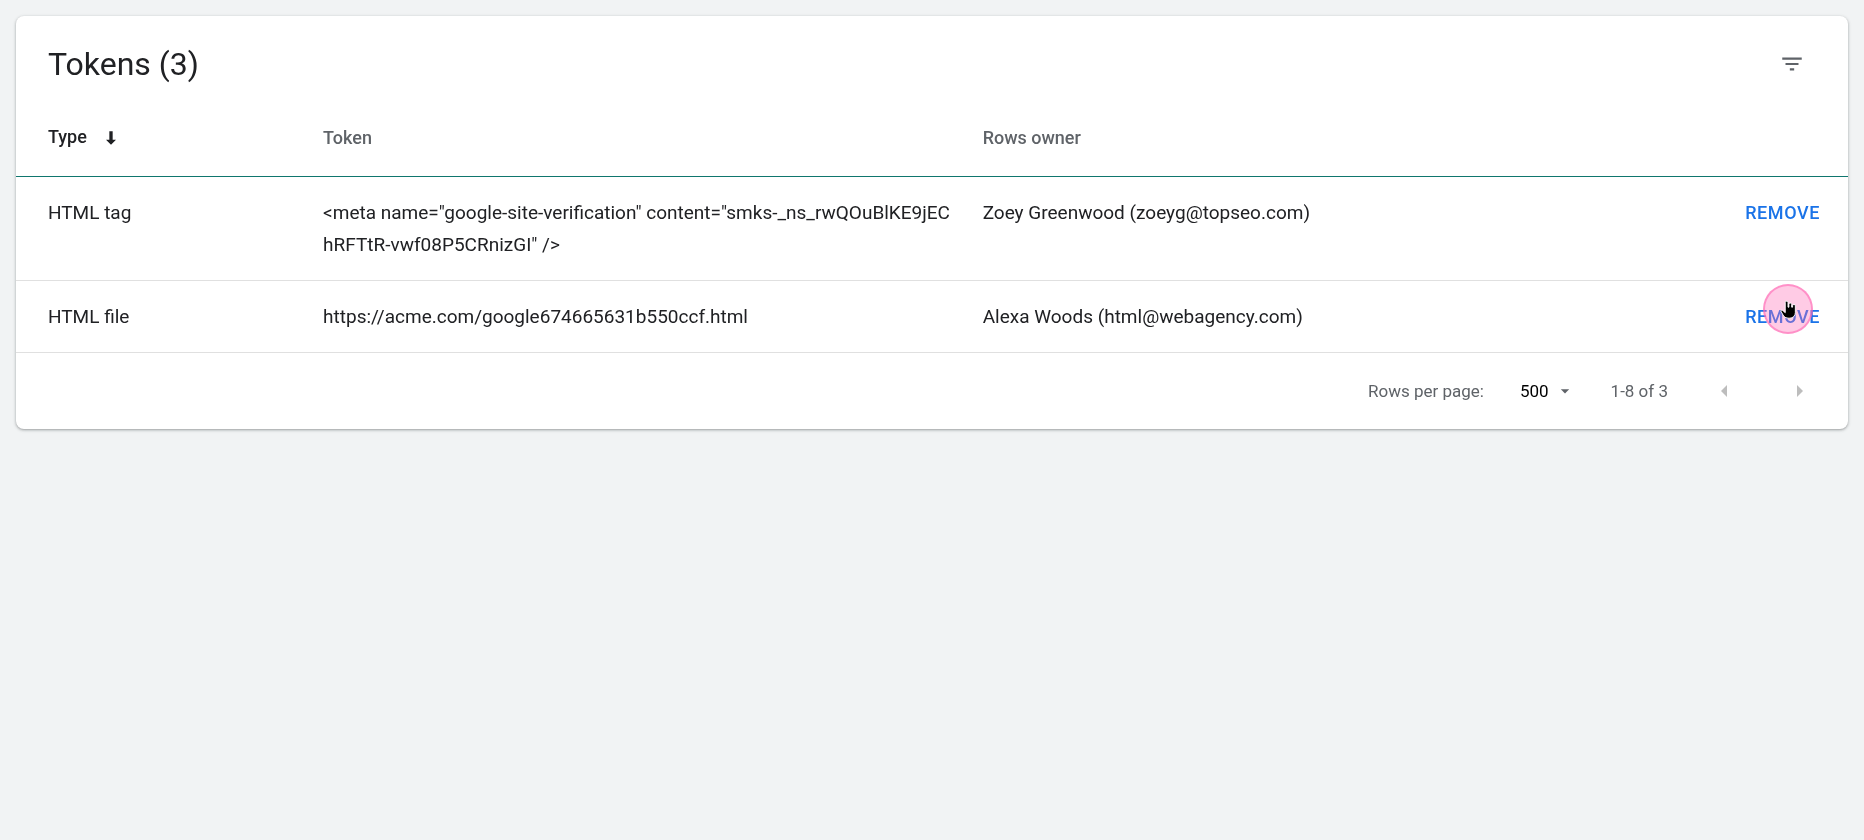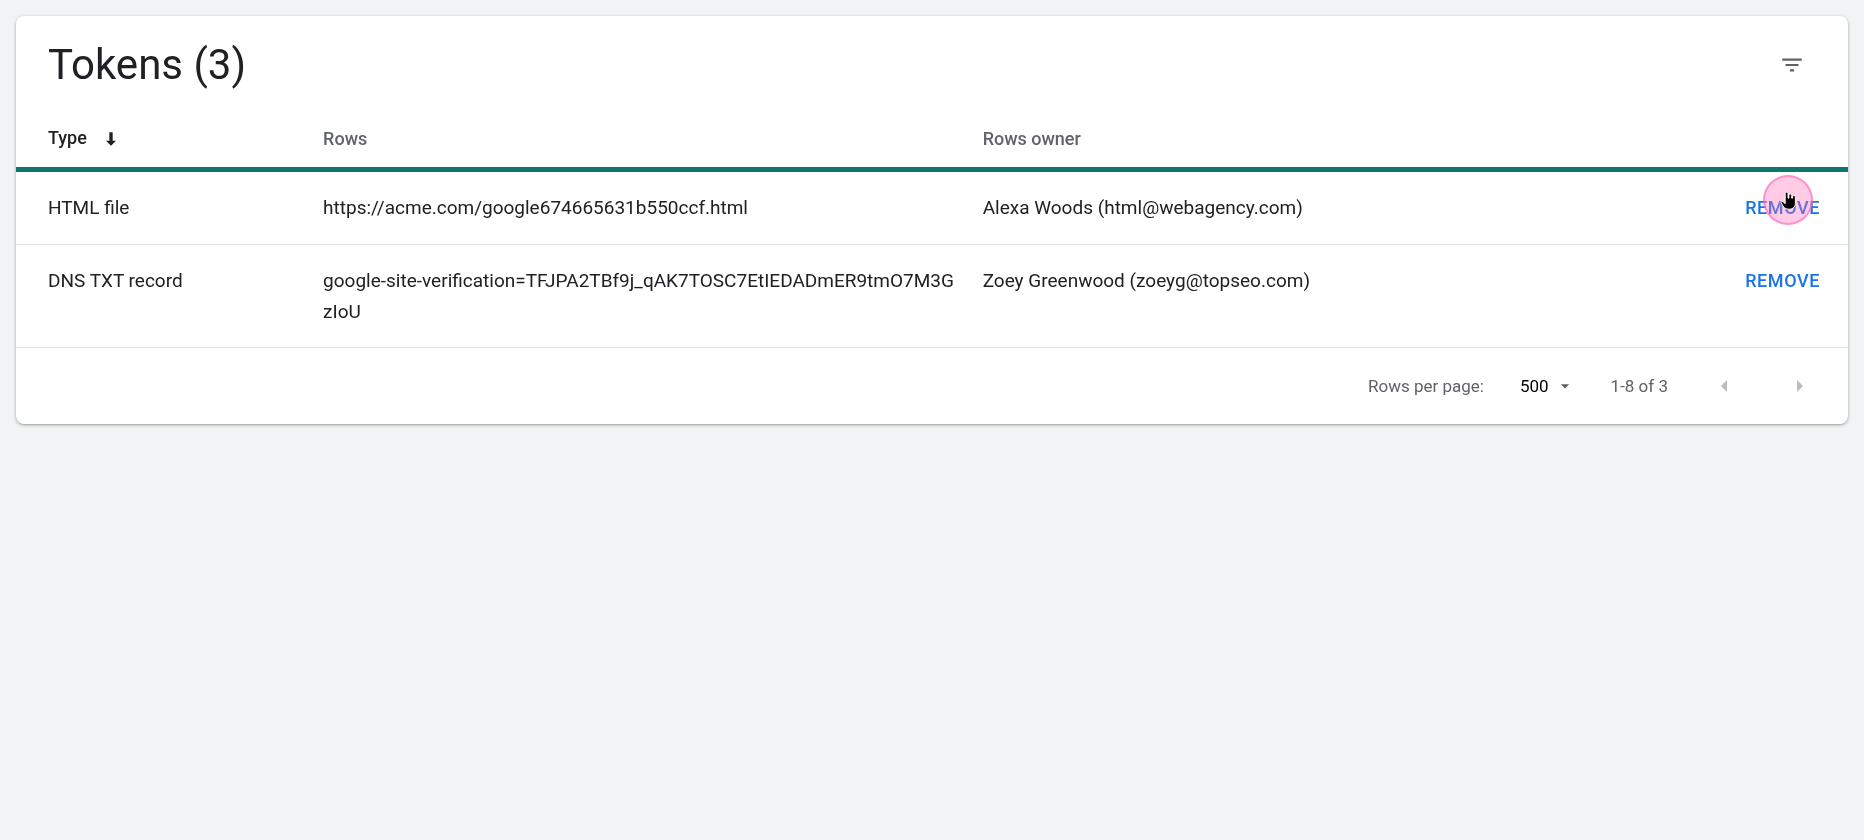--- a/index.html
+++ b/index.html
@@ -16,21 +16,21 @@
     box-shadow: 0 1px 2px rgba(60,64,67,.3), 0 1px 3px 1px rgba(60,64,67,.15);
     overflow: hidden;
   }
   .card-header {
     display: flex;
     align-items: center;
     justify-content: space-between;
     padding: 24px 32px 20px 32px;
   }
   .card-title {
-    font-size: 42px;
+    font-size: 32px;
     font-weight: 400;
     color: #202124;
   }
   .filter-btn {
     width: 48px;
     height: 48px;
     display: flex;
     align-items: center;
     justify-content: center;
     border-radius: 50%;
@@ -39,22 +39,22 @@
   }
   table {
     width: 100%;
     border-collapse: collapse;
   }
   thead th {
     text-align: left;
     font-weight: 500;
     font-size: 18px;
     color: #5f6368;
-    padding: 18px 14px 18px 14px;
-    border-bottom: 5px solid #0f766e;
+    padding: 18px 14px 28px 14px;
+    border-bottom: 1px solid #0f766e;
   }
   thead th.sorted {
     color: #202124;
   }
   thead th:first-child { padding-left: 32px; }
   .sort-arrow {
     margin-left: 10px;
     display: inline-flex;
     vertical-align: middle;
   }
@@ -138,44 +138,44 @@
     <thead>
       <tr>
         <th class="col-type sorted">
           <span>Type</span>
           <span class="sort-arrow">
             <svg width="20" height="20" viewBox="0 0 24 24" fill="currentColor">
                 <path d="M12 20l-6-6h4V4h4v10h4l-6 6z"></path>
               </svg>
           </span>
         </th>
-        <th class="col-token">Rows</th>
+        <th class="col-token">Token</th>
         <th class="col-owner">Rows owner</th>
         <th class="col-action"></th>
       </tr>
     </thead>
     <tbody>
+      <tr>
+        <td class="col-type">HTML tag</td>
+        <td class="col-token">&lt;meta name="google-site-verification" content="smks-_ns_rwQOuBlKE9jEChRFTtR-vwf08P5CRnizGI" /&gt;</td>
+        <td class="col-owner">Zoey Greenwood (zoeyg@topseo.com)</td>
+        <td class="col-action"><span class="remove-btn">REMOVE</span></td>
+      </tr>
       <tr class="row-wrap">
         <td class="col-type">HTML file</td>
         <td class="col-token">https://acme.com/google674665631b550ccf.html</td>
         <td class="col-owner">Alexa Woods (html@webagency.com)</td>
         <td class="col-action" style="position:relative;">
           <span class="remove-btn">REMOVE</span>
           <div class="cursor-highlight" style="left:calc(100% - 60px); top:28px;">
             <svg viewBox="0 0 24 24">
                 <path d="M9 11V5a1.5 1.5 0 013 0v5h1V7a1.5 1.5 0 013 0v3h1V8.5a1.5 1.5 0 013 0V16a6 6 0 01-6 6h-2a6 6 0 01-5.4-3.4L4 14l1.5-1 3.5 3V11z" fill="#000" stroke="#fff" stroke-width="1"></path>
               </svg>
           </div>
         </td>
-      </tr>
-      <tr>
-        <td class="col-type">DNS TXT record</td>
-        <td class="col-token">google-site-verification=TFJPA2TBf9j_qAK7TOSC7EtIEDADmER9tmO7M3GzIoU</td>
-        <td class="col-owner">Zoey Greenwood (zoeyg@topseo.com)</td>
-        <td class="col-action"><span class="remove-btn">REMOVE</span></td>
       </tr>
     </tbody>
   </table>
 
   <div class="pagination">
     <span>Rows per page:</span>
     <span class="rows-select">
       <span>500</span>
       <svg width="20" height="20" viewBox="0 0 24 24" fill="#5f6368">
           <path d="M7 10l5 5 5-5z"></path>

